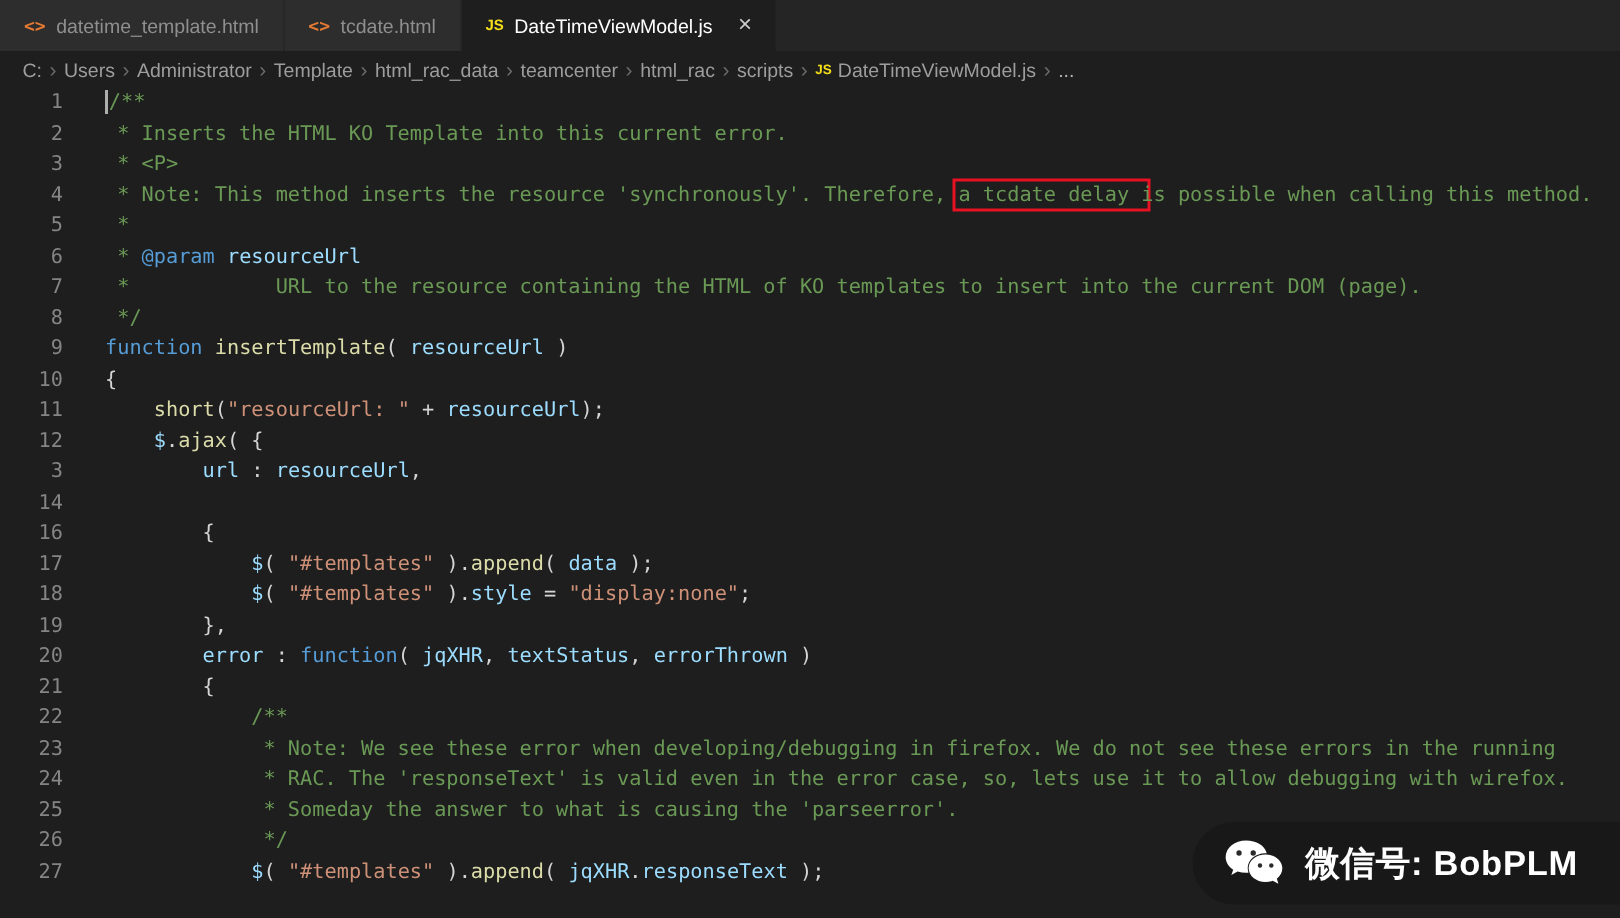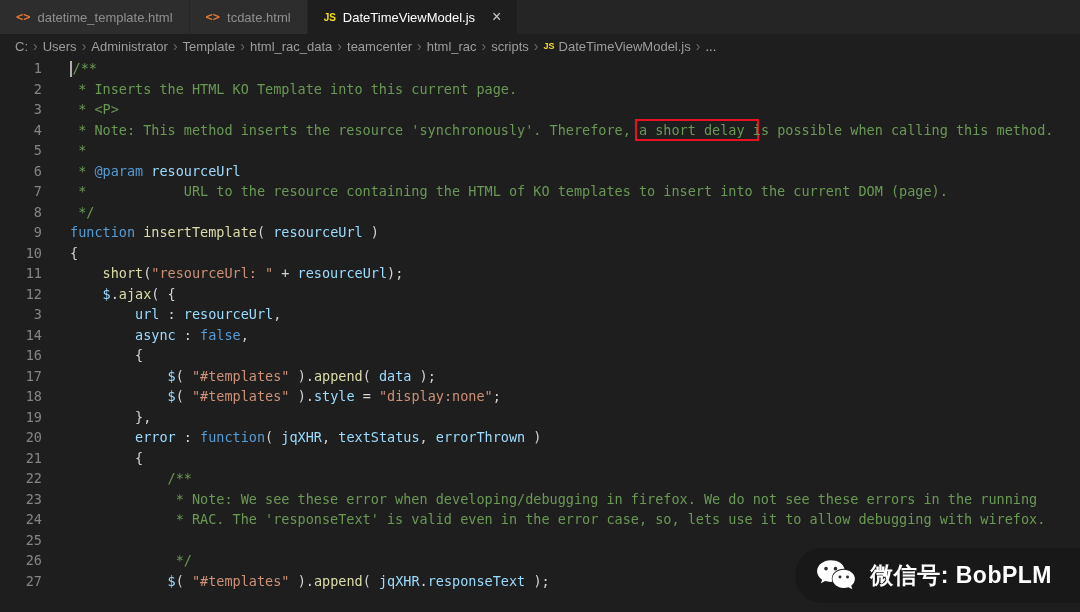--- a/index.html
+++ b/index.html
@@ -104,43 +104,43 @@
         <span>DateTimeViewModel.js</span>
       </span>
       <span class="bc-sep">›</span>
       <span class="bc-item">
         <span>...</span>
       </span>
     </div>
 
   <div class="editor" id="editor">
       <div class="code-line"><span class="line-num">1</span><span class="line-body"><span class="cursor"></span><span class="t-comment">/**</span></span></div>
-      <div class="code-line"><span class="line-num">2</span><span class="line-body"><span class="t-comment"> * Inserts the HTML KO Template into this current page.</span></span></div>
+      <div class="code-line"><span class="line-num">2</span><span class="line-body"><span class="t-comment"> * Inserts the HTML KO Template into this current error.</span></span></div>
       <div class="code-line"><span class="line-num">3</span><span class="line-body"><span class="t-comment"> * &lt;P&gt;</span></span></div>
-      <div class="code-line"><span class="line-num">4</span><span class="line-body"><span class="t-comment"> * Note: This method inserts the resource 'synchronously'. Therefore, </span><span class="t-comment hl">a short delay</span><span class="t-comment"> is possible when calling this method.</span></span></div>
+      <div class="code-line"><span class="line-num">4</span><span class="line-body"><span class="t-comment"> * Note: This method inserts the resource 'synchronously'. Therefore, </span><span class="t-comment hl">a tcdate delay</span><span class="t-comment"> is possible when calling this method.</span></span></div>
       <div class="code-line"><span class="line-num">5</span><span class="line-body"><span class="t-comment"> *</span></span></div>
       <div class="code-line"><span class="line-num">6</span><span class="line-body"><span class="t-comment"> * </span><span class="t-keyword">@param</span><span class="t-comment"> </span><span class="t-variable">resourceUrl</span></span></div>
       <div class="code-line"><span class="line-num">7</span><span class="line-body"><span class="t-comment"> *            URL to the resource containing the HTML of KO templates to insert into the current DOM (page).</span></span></div>
       <div class="code-line"><span class="line-num">8</span><span class="line-body"><span class="t-comment"> */</span></span></div>
       <div class="code-line"><span class="line-num">9</span><span class="line-body"><span class="t-keyword">function</span><span class="t-plain"> </span><span class="t-func">insertTemplate</span><span class="t-plain">( </span><span class="t-variable">resourceUrl</span><span class="t-plain"> )</span></span></div>
       <div class="code-line"><span class="line-num">10</span><span class="line-body"><span class="t-plain">{</span></span></div>
       <div class="code-line"><span class="line-num">11</span><span class="line-body"><span class="t-plain">    </span><span class="t-func">short</span><span class="t-plain">(</span><span class="t-string">"resourceUrl: "</span><span class="t-plain"> + </span><span class="t-variable">resourceUrl</span><span class="t-plain">);</span></span></div>
       <div class="code-line"><span class="line-num">12</span><span class="line-body"><span class="t-plain">    </span><span class="t-variable">$</span><span class="t-plain">.</span><span class="t-func">ajax</span><span class="t-plain">( {</span></span></div>
       <div class="code-line"><span class="line-num">3</span><span class="line-body"><span class="t-plain">        </span><span class="t-variable">url</span><span class="t-plain"> : </span><span class="t-variable">resourceUrl</span><span class="t-plain">,</span></span></div>
-      <div class="code-line"><span class="line-num">14</span><span class="line-body"><span class="t-plain">        </span><span class="t-variable">async</span><span class="t-plain"> : </span><span class="t-keyword">false</span><span class="t-plain">,</span></span></div>
+      <div class="code-line"><span class="line-num">14</span></div>
       <div class="code-line"><span class="line-num">16</span><span class="line-body"><span class="t-plain">        {</span></span></div>
       <div class="code-line"><span class="line-num">17</span><span class="line-body"><span class="t-plain">            </span><span class="t-variable">$</span><span class="t-plain">( </span><span class="t-string">"#templates"</span><span class="t-plain"> ).</span><span class="t-func">append</span><span class="t-plain">( </span><span class="t-variable">data</span><span class="t-plain"> );</span></span></div>
       <div class="code-line"><span class="line-num">18</span><span class="line-body"><span class="t-plain">            </span><span class="t-variable">$</span><span class="t-plain">( </span><span class="t-string">"#templates"</span><span class="t-plain"> ).</span><span class="t-variable">style</span><span class="t-plain"> = </span><span class="t-string">"display:none"</span><span class="t-plain">;</span></span></div>
       <div class="code-line"><span class="line-num">19</span><span class="line-body"><span class="t-plain">        },</span></span></div>
       <div class="code-line"><span class="line-num">20</span><span class="line-body"><span class="t-plain">        </span><span class="t-variable">error</span><span class="t-plain"> : </span><span class="t-keyword">function</span><span class="t-plain">( </span><span class="t-variable">jqXHR</span><span class="t-plain">, </span><span class="t-variable">textStatus</span><span class="t-plain">, </span><span class="t-variable">errorThrown</span><span class="t-plain"> )</span></span></div>
       <div class="code-line"><span class="line-num">21</span><span class="line-body"><span class="t-plain">        {</span></span></div>
       <div class="code-line"><span class="line-num">22</span><span class="line-body"><span class="t-comment">            /**</span></span></div>
       <div class="code-line"><span class="line-num">23</span><span class="line-body"><span class="t-comment">             * Note: We see these error when developing/debugging in firefox. We do not see these errors in the running</span></span></div>
       <div class="code-line"><span class="line-num">24</span><span class="line-body"><span class="t-comment">             * RAC. The 'responseText' is valid even in the error case, so, lets use it to allow debugging with wirefox.</span></span></div>
-      <div class="code-line"><span class="line-num">25</span></div>
+      <div class="code-line"><span class="line-num">25</span><span class="line-body"><span class="t-comment">             * Someday the answer to what is causing the 'parseerror'.</span></span></div>
       <div class="code-line"><span class="line-num">26</span><span class="line-body"><span class="t-comment">             */</span></span></div>
       <div class="code-line"><span class="line-num">27</span><span class="line-body"><span class="t-plain">            </span><span class="t-variable">$</span><span class="t-plain">( </span><span class="t-string">"#templates"</span><span class="t-plain"> ).</span><span class="t-func">append</span><span class="t-plain">( </span><span class="t-variable">jqXHR</span><span class="t-plain">.</span><span class="t-variable">responseText</span><span class="t-plain"> );</span></span></div>
     </div>
 
   <div class="watermark">
     <span style="display:inline-flex;">
       <svg width="42" height="36" viewBox="0 0 40 34" aria-hidden="true">
         <path d="M15 2C7.8 2 2 6.7 2 12.5c0 3.3 1.9 6.2 4.8 8.1L5.6 24l4-2.2c1.7.5 3.5.8 5.4.8.5 0 1 0 1.5-.1-.3-.9-.5-1.9-.5-2.9 0-5.2 5-9.4 11.2-9.4h.9C26.9 5.2 21.5 2 15 2z" fill="#ffffff"></path>
         <circle cx="10.5" cy="10" r="1.7" fill="#2a2a2a"></circle>
         <circle cx="19.5" cy="10" r="1.7" fill="#2a2a2a"></circle>

